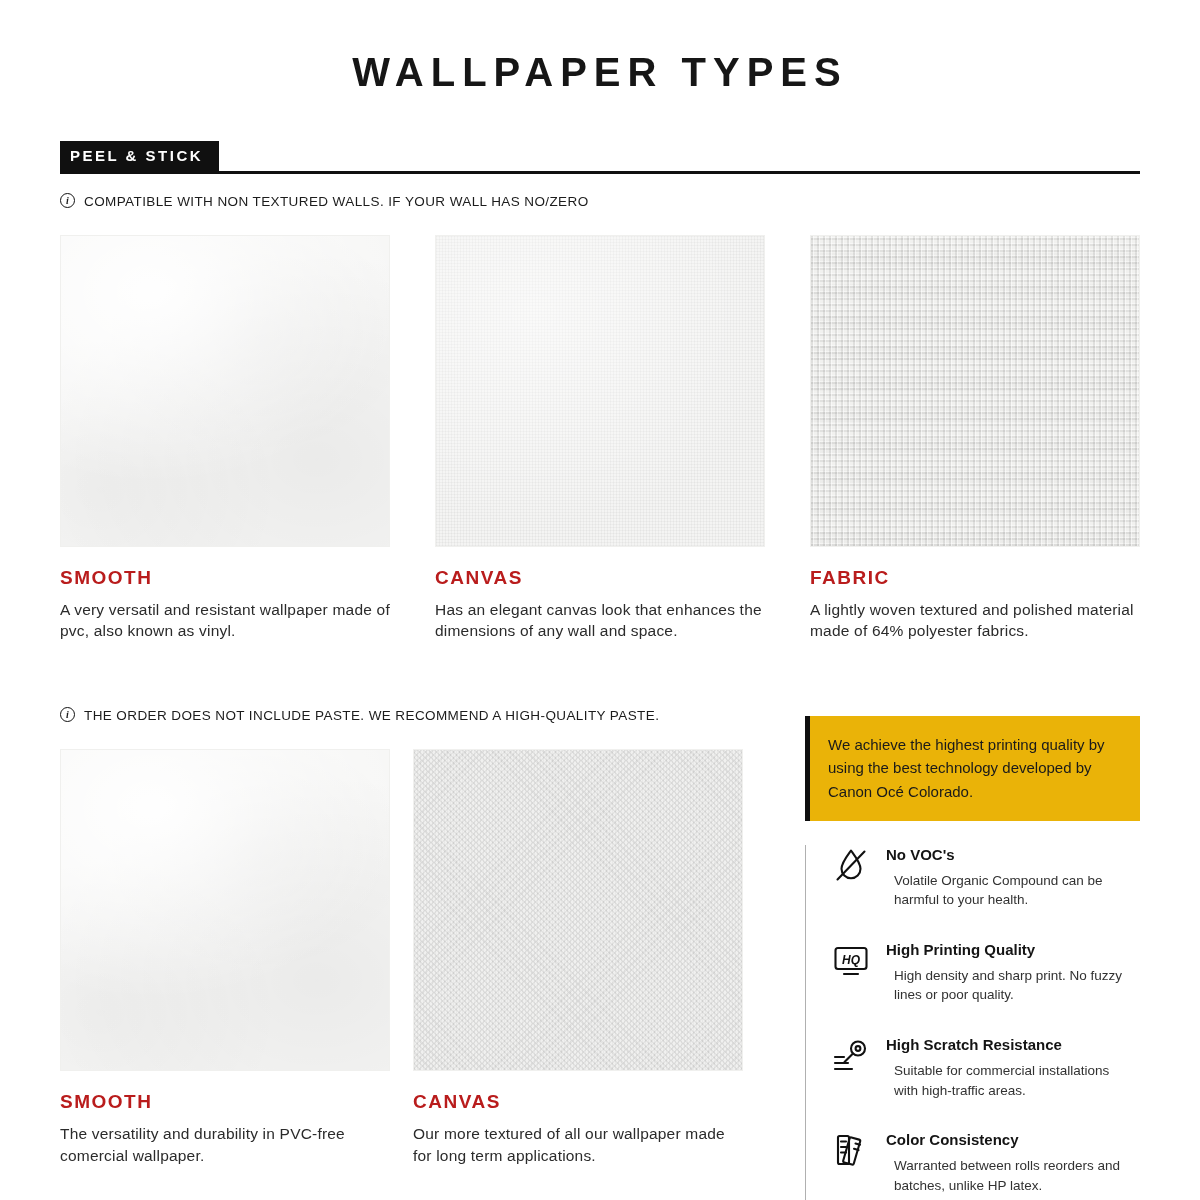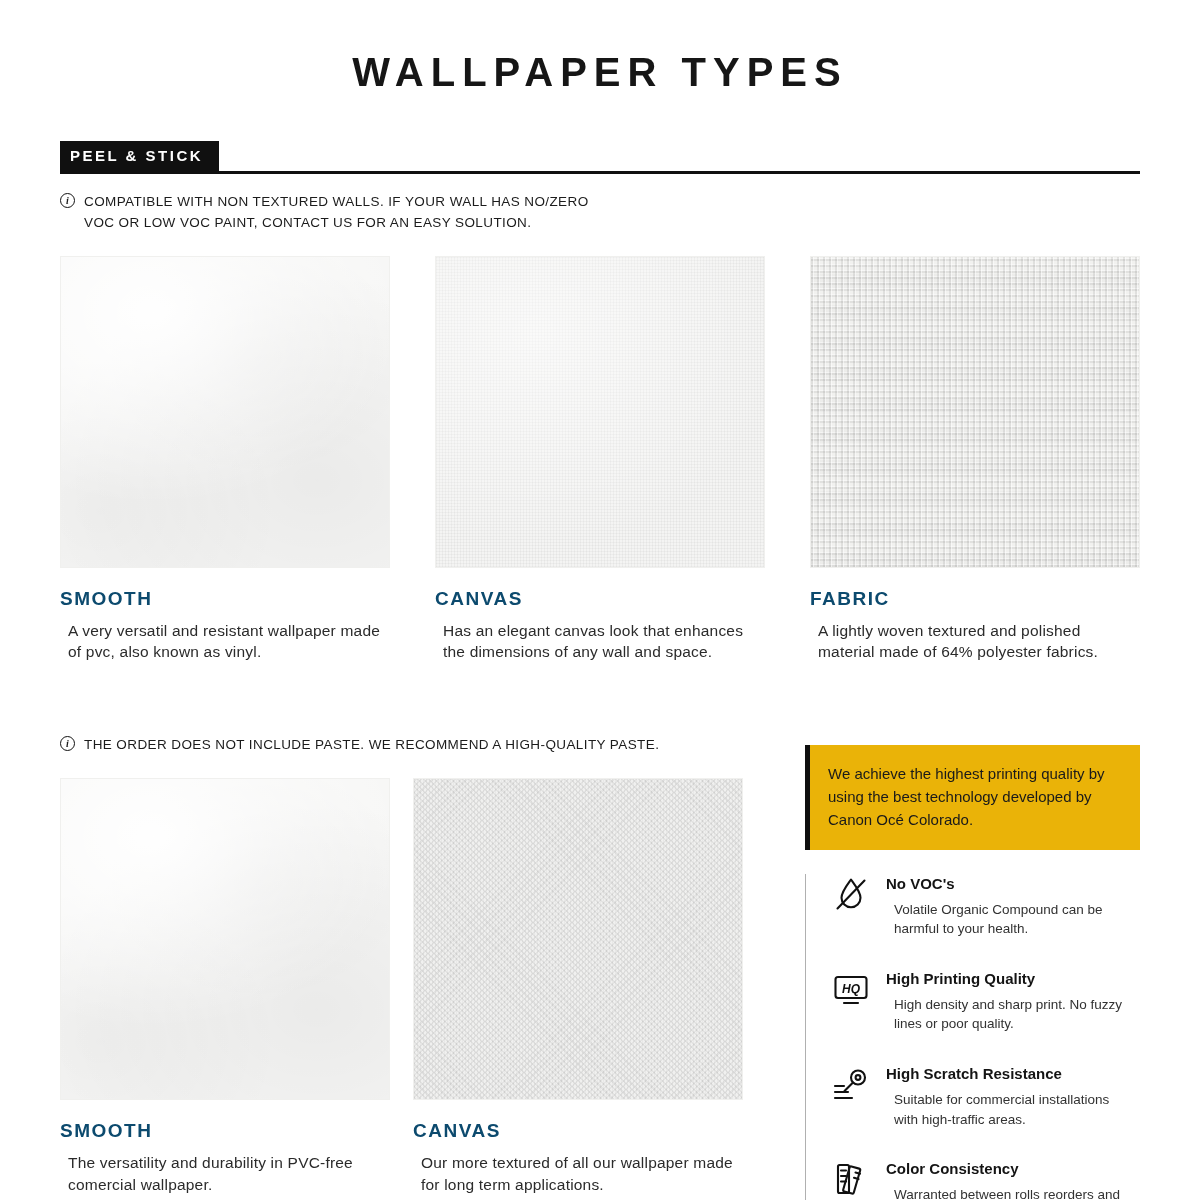--- a/index.html
+++ b/index.html
@@ -99,24 +99,24 @@
       repeating-linear-gradient(45deg, rgba(0,0,0,0.055) 0 1.5px, rgba(0,0,0,0) 1.5px 4px),
       repeating-linear-gradient(-45deg, rgba(0,0,0,0.05) 0 1.5px, rgba(0,0,0,0) 1.5px 4px),
       repeating-linear-gradient(90deg, rgba(0,0,0,0.035) 0 1px, rgba(0,0,0,0) 1px 3px);
   }
 
   .swatch-block figcaption h3 {
     margin: 20px 0 10px;
     font-size: 19px;
     font-weight: 700;
     letter-spacing: 1.5px;
-    color: #0c4a6e;
+    color: #b91c1c;
   }
   .swatch-block figcaption p {
-    margin: 8px;
+    margin: 0;
     font-size: 15.5px;
     line-height: 1.4;
     letter-spacing: 0.2px;
     color: #2b2b2b;
   }
 
   
   .lower { display: flex; gap: 35px; margin-top: 46px; }
   .col-left { width: 710px; flex: 0 0 710px; }
   .col-left .swatch-row { justify-content: flex-start; gap: 23px; }
@@ -157,21 +157,20 @@
 
   <section>
     <div class="section-rule">
       <span class="section-label">PEEL &amp; STICK</span>
     </div>
 
     <div class="note">
       <span class="info-icon">i</span>
       <div class="note-text">
         <span>COMPATIBLE WITH NON TEXTURED WALLS. IF YOUR WALL HAS NO/ZERO</span>
-        <span>VOC OR LOW VOC PAINT, CONTACT US FOR AN EASY SOLUTION.</span>
       </div>
     </div>
 
     <div class="swatch-row">
       <figure class="swatch-block">
         <div class="swatch tex-smooth"></div>
         <figcaption>
           <h3>SMOOTH</h3>
           <p>A very versatil and resistant wallpaper made of pvc, also known as vinyl.</p>
         </figcaption>

